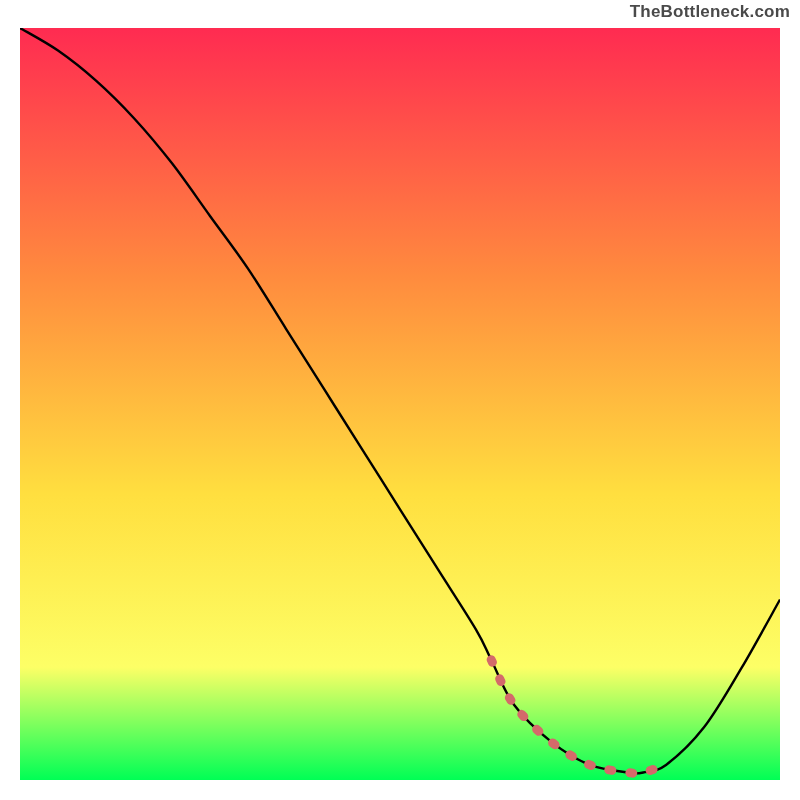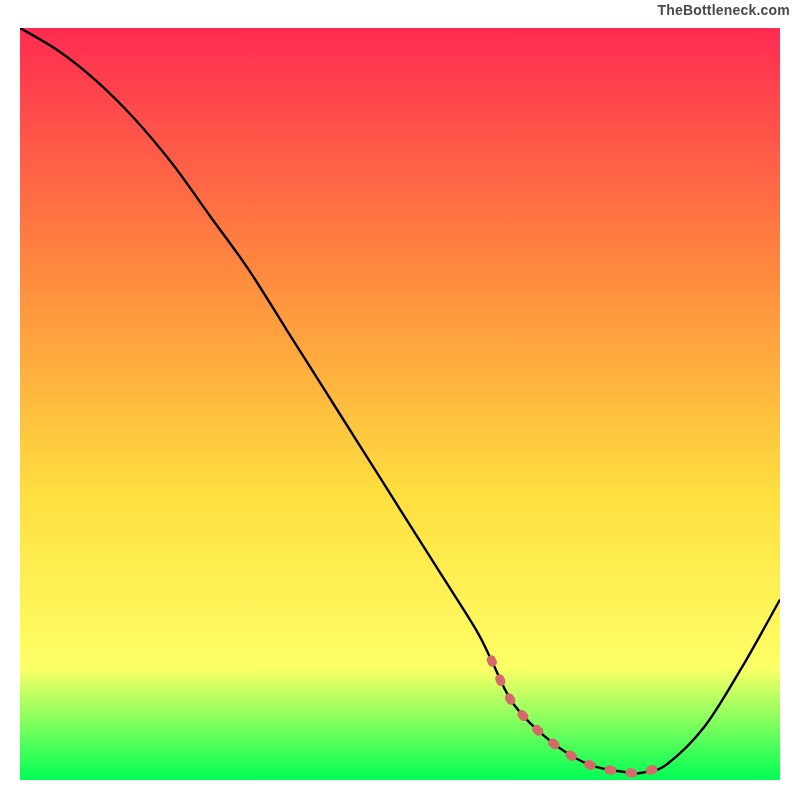--- a/index.html
+++ b/index.html
@@ -12,21 +12,21 @@
   }
   .stage {
     position: relative;
     width: 800px;
     height: 800px;
   }
   .watermark {
     position: absolute;
     top: 2px;
     right: 10px;
-    font-size: 14px;
+    font-size: 17px;
     font-weight: 600;
     color: #4a4a4a;
     letter-spacing: 0.2px;
     z-index: 5;
   }
   svg.plot {
     position: absolute;
     left: 0;
     top: 0;
     width: 800px;

